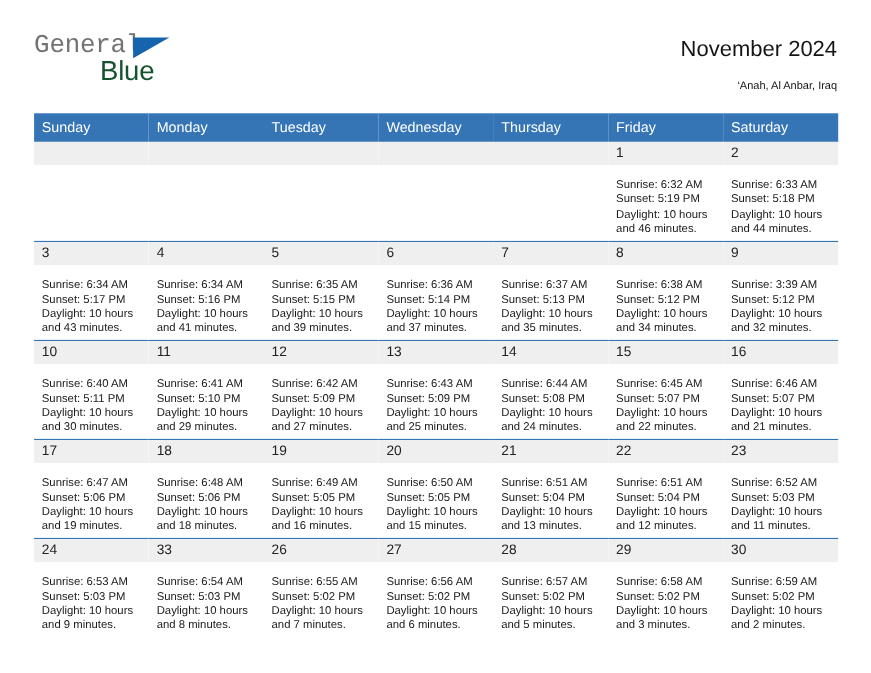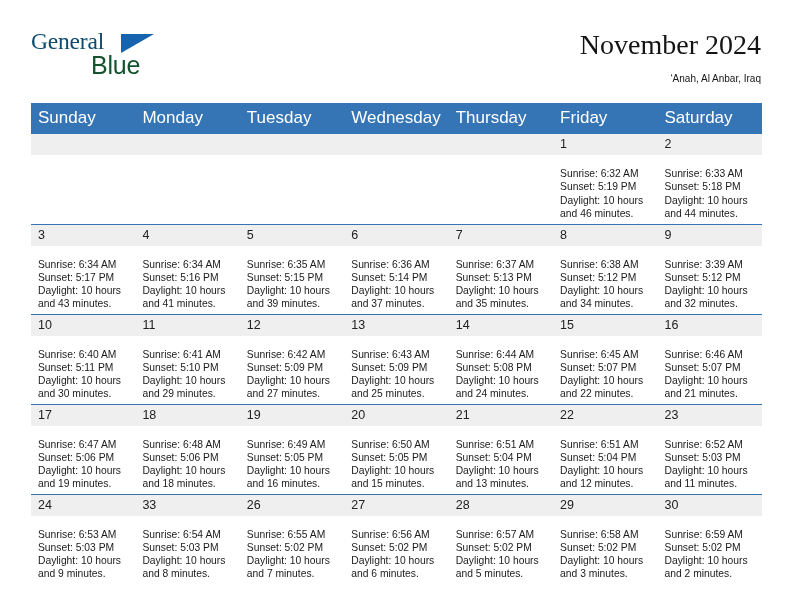--- a/index.html
+++ b/index.html
@@ -32,22 +32,22 @@
     top: 0;
     width: 220px;
     height: 58px;
   }
   .logo-general {
     position: absolute;
     left: 0;
     top: 0;
     font-size: 23.5px;
     letter-spacing: -0.2px;
-    color: #0c4a6e;
-    font-family: Liberation Serif, serif;
+    color: #737373;
+    font-family: Liberation Mono, monospace;
   }
   .logo-tri {
     position: absolute;
     left: 90px;
     top: 6px;
     width: 0;
     height: 0;
     border-left: 33px solid #1664ae;
     border-bottom: 19px solid transparent;
   }
@@ -61,26 +61,25 @@
     font-family: "Liberation Sans", sans-serif;
   }
 
   .title-block {
     position: absolute;
     right: 0;
     top: 0;
     text-align: right;
   }
   .cal-title {
-    font-size: 28px;
+    font-size: 20px;
     font-weight: normal;
     color: #141414;
     line-height: 34px;
     white-space: nowrap;
-    font-family: Liberation Serif, serif;
   }
   .cal-subtitle {
     margin-top: 8px;
     font-size: 10px;
     color: #141414;
     line-height: 18px;
     white-space: nowrap;
   }
 
   
@@ -88,21 +87,21 @@
     position: absolute;
     left: 31px;
     top: 103px;
     width: 731px;
     border-collapse: collapse;
     table-layout: fixed;
   }
   .calendar th {
     background: #3575b5;
     color: #ffffff;
-    font-size: 17px;
+    font-size: 13px;
     font-weight: normal;
     text-align: left;
     padding: 5px 0 6px 7px;
     height: 22px;
     border: none;
   }
   .calendar td {
     width: 104.43px;
     height: 90px;
     vertical-align: top;

